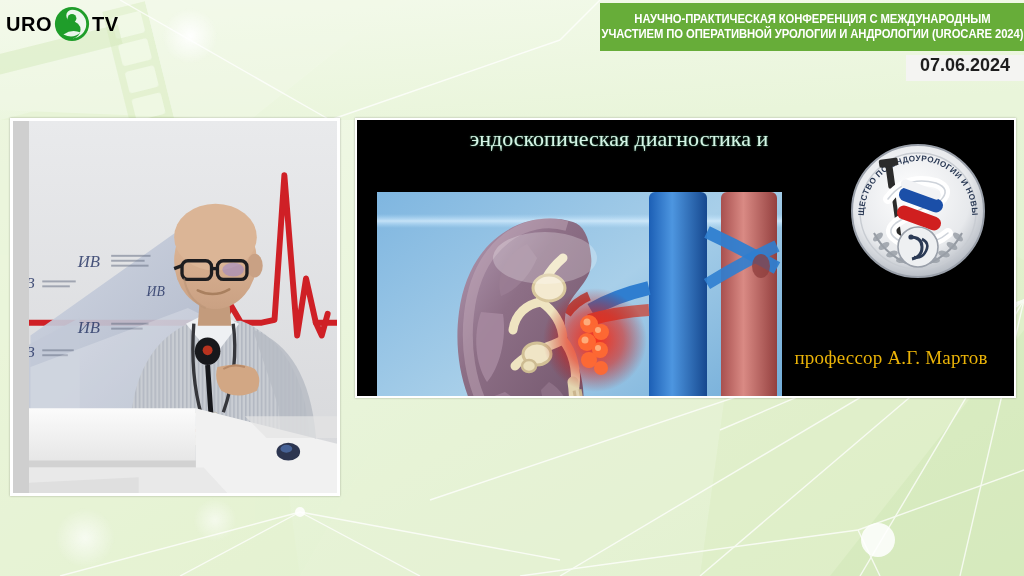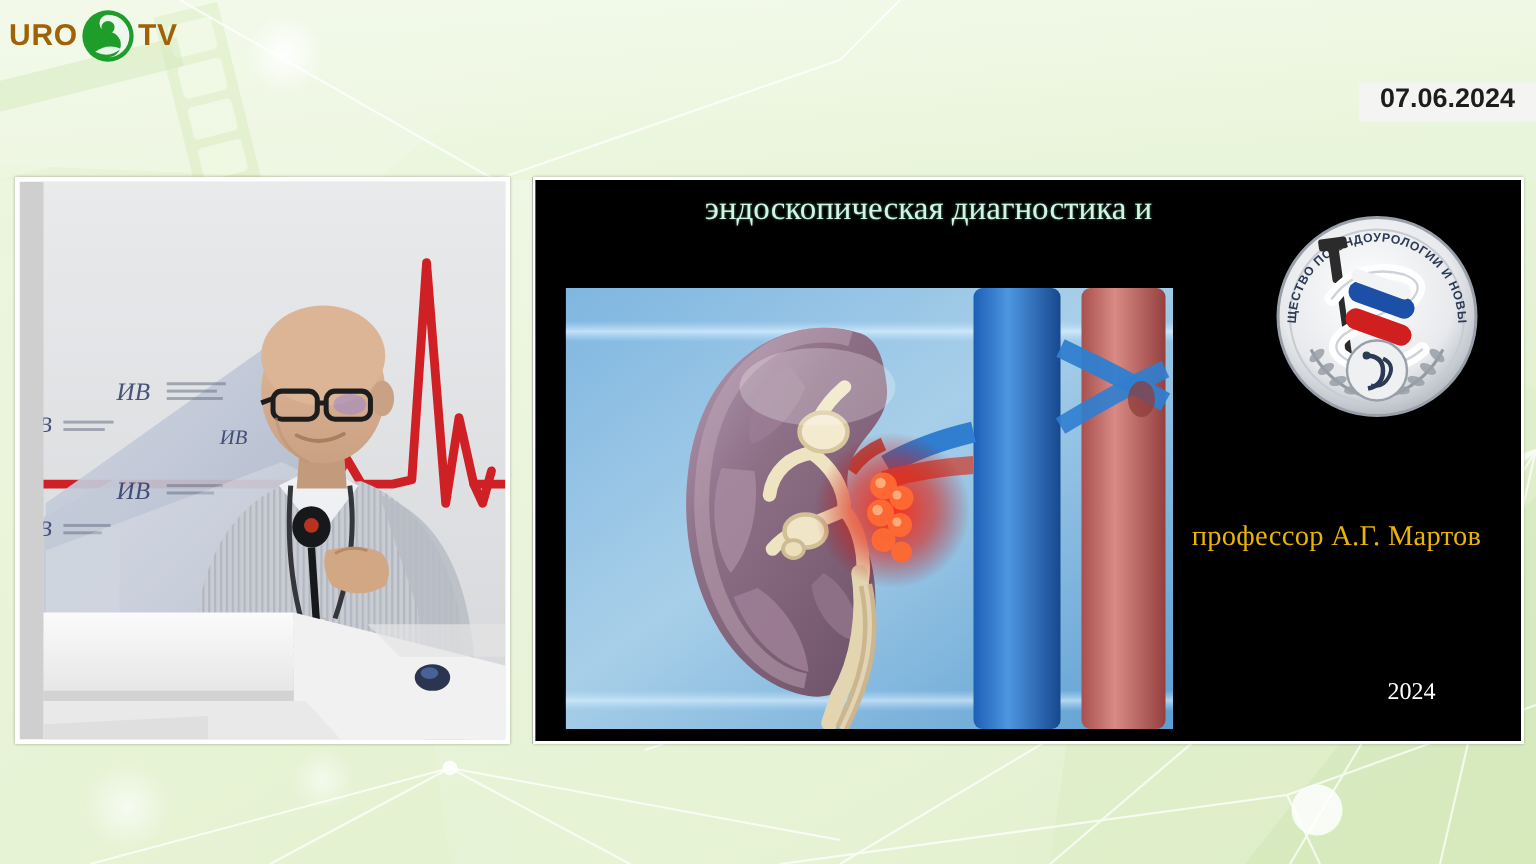--- a/index.html
+++ b/index.html
@@ -21,21 +21,21 @@
 
   
   .logo {
     position:absolute; left:6px; top:2px; width:126px; height:44px;
     display:flex; align-items:center; gap:1px;
     z-index:6;
   }
   .logo-text {
     font-family:"Liberation Sans", sans-serif;
     font-weight:700; font-size:20px; letter-spacing:0.5px;
-    color:#a16207;
+    color:#000000;
   }
   .logo-mark { width:38px; height:38px; flex:0 0 38px; }
 
   
   .conf-banner {
     position:absolute; left:600px; top:3px; width:424px; height:48px;
     background:#67ad39;
     display:flex; flex-direction:column; align-items:center; justify-content:center;
     z-index:6;
     padding:0 6px;
@@ -68,21 +68,21 @@
     position:absolute; left:10px; top:118px; width:330px; height:378px;
     background:#ffffff; border:3px solid #ffffff;
     box-shadow:0 0 2px rgba(0,0,0,0.30);
     z-index:3; overflow:hidden;
   }
   .video-inner { position:absolute; inset:0; overflow:hidden; background:#cfcfcf;padding-left:16px; }
   .video-inner svg { width:100%; height:100%; display:block; }
 
   
   .slide-panel {
-    position:absolute; left:355px; top:118px; width:661px; height:378px;
+    position:absolute; left:355px; top:118px; width:661px; height:280px;
     background:#000000; border:2px solid #ffffff;
     box-shadow:0 0 2px rgba(0,0,0,0.30);
     z-index:3; overflow:hidden;
   }
   .slide-inner { position:absolute; inset:0; background:#000; overflow:hidden; }
 
   .slide-title {
     position:absolute; left:28px; top:6px; width:468px;
     text-align:center;
     font-family:"Liberation Serif", serif;
@@ -197,20 +197,24 @@
       <svg viewBox="0 0 40 40">
         <circle cx="20" cy="20" r="18" fill="#1f9d2a"></circle>
         <path d="M20 5 a15 15 0 0 1 0 30 a9 9 0 0 0 0 -18 a6 6 0 0 1 0 -12 z" fill="#ffffff" opacity="0.92"></path>
         <circle cx="20" cy="14" r="4.6" fill="#1f9d2a"></circle>
         <path d="M11 31 q9 -6 18 -2 q-8 7 -18 2 z" fill="#ffffff" opacity="0.9"></path>
       </svg>
     </span>
     <span class="logo-text">TV</span>
   </div>
 
+  <div class="conf-banner">
+    <div class="conf-line">НАУЧНО-ПРАКТИЧЕСКАЯ КОНФЕРЕНЦИЯ С МЕЖДУНАРОДНЫМ</div>
+    <div class="conf-line">УЧАСТИЕМ ПО ОПЕРАТИВНОЙ УРОЛОГИИ И АНДРОЛОГИИ (UROCARE 2024)</div>
+  </div>
 
   <div class="date-box">
     <span class="date-text">07.06.2024</span>
   </div>
 </div>
 
 <div class="video-panel">
   <div class="video-inner">
     <svg viewBox="0 0 330 378" preserveAspectRatio="xMidYMid slice">
       <defs>

